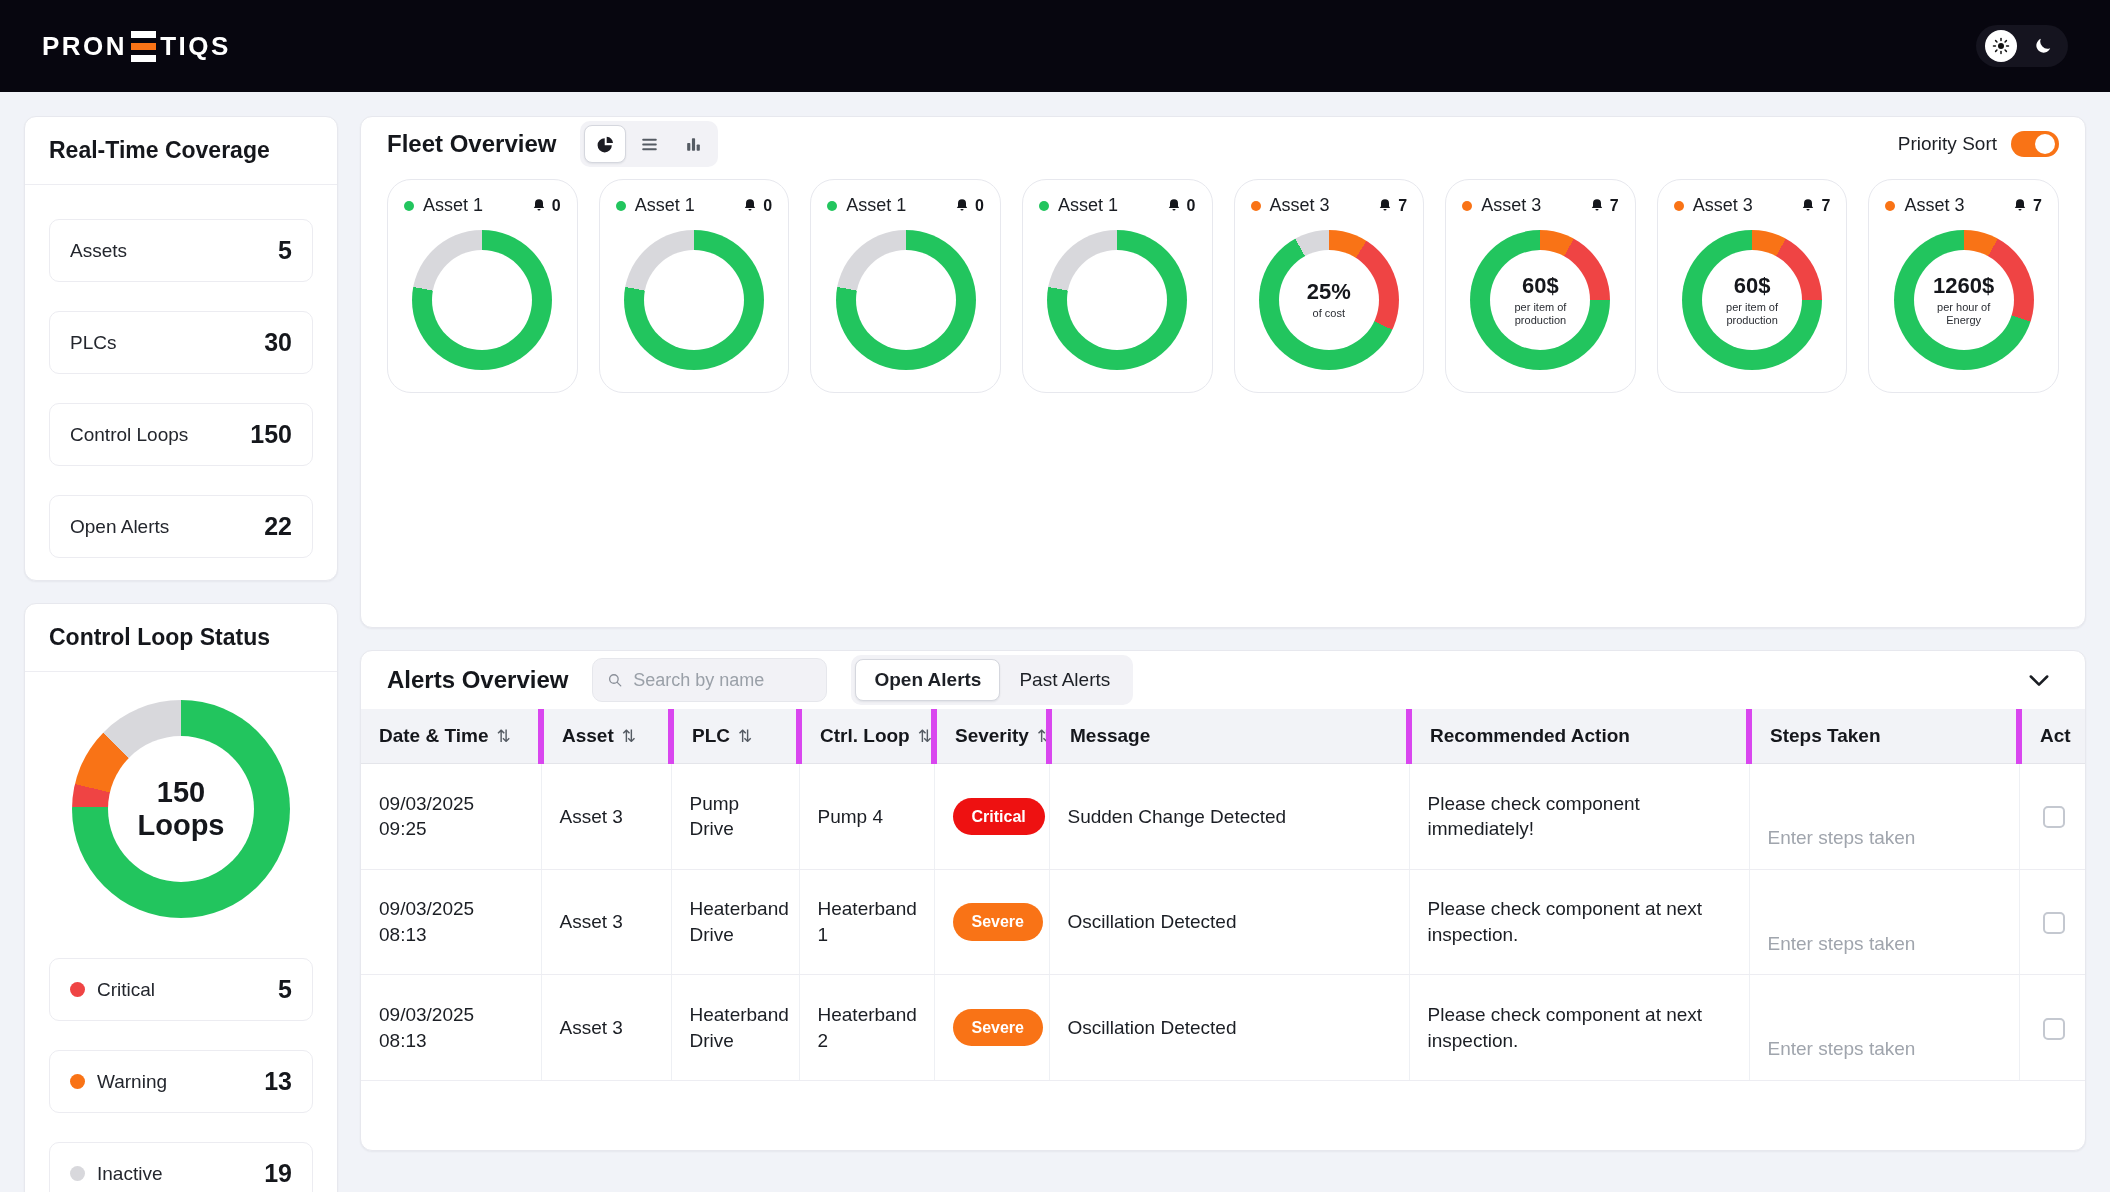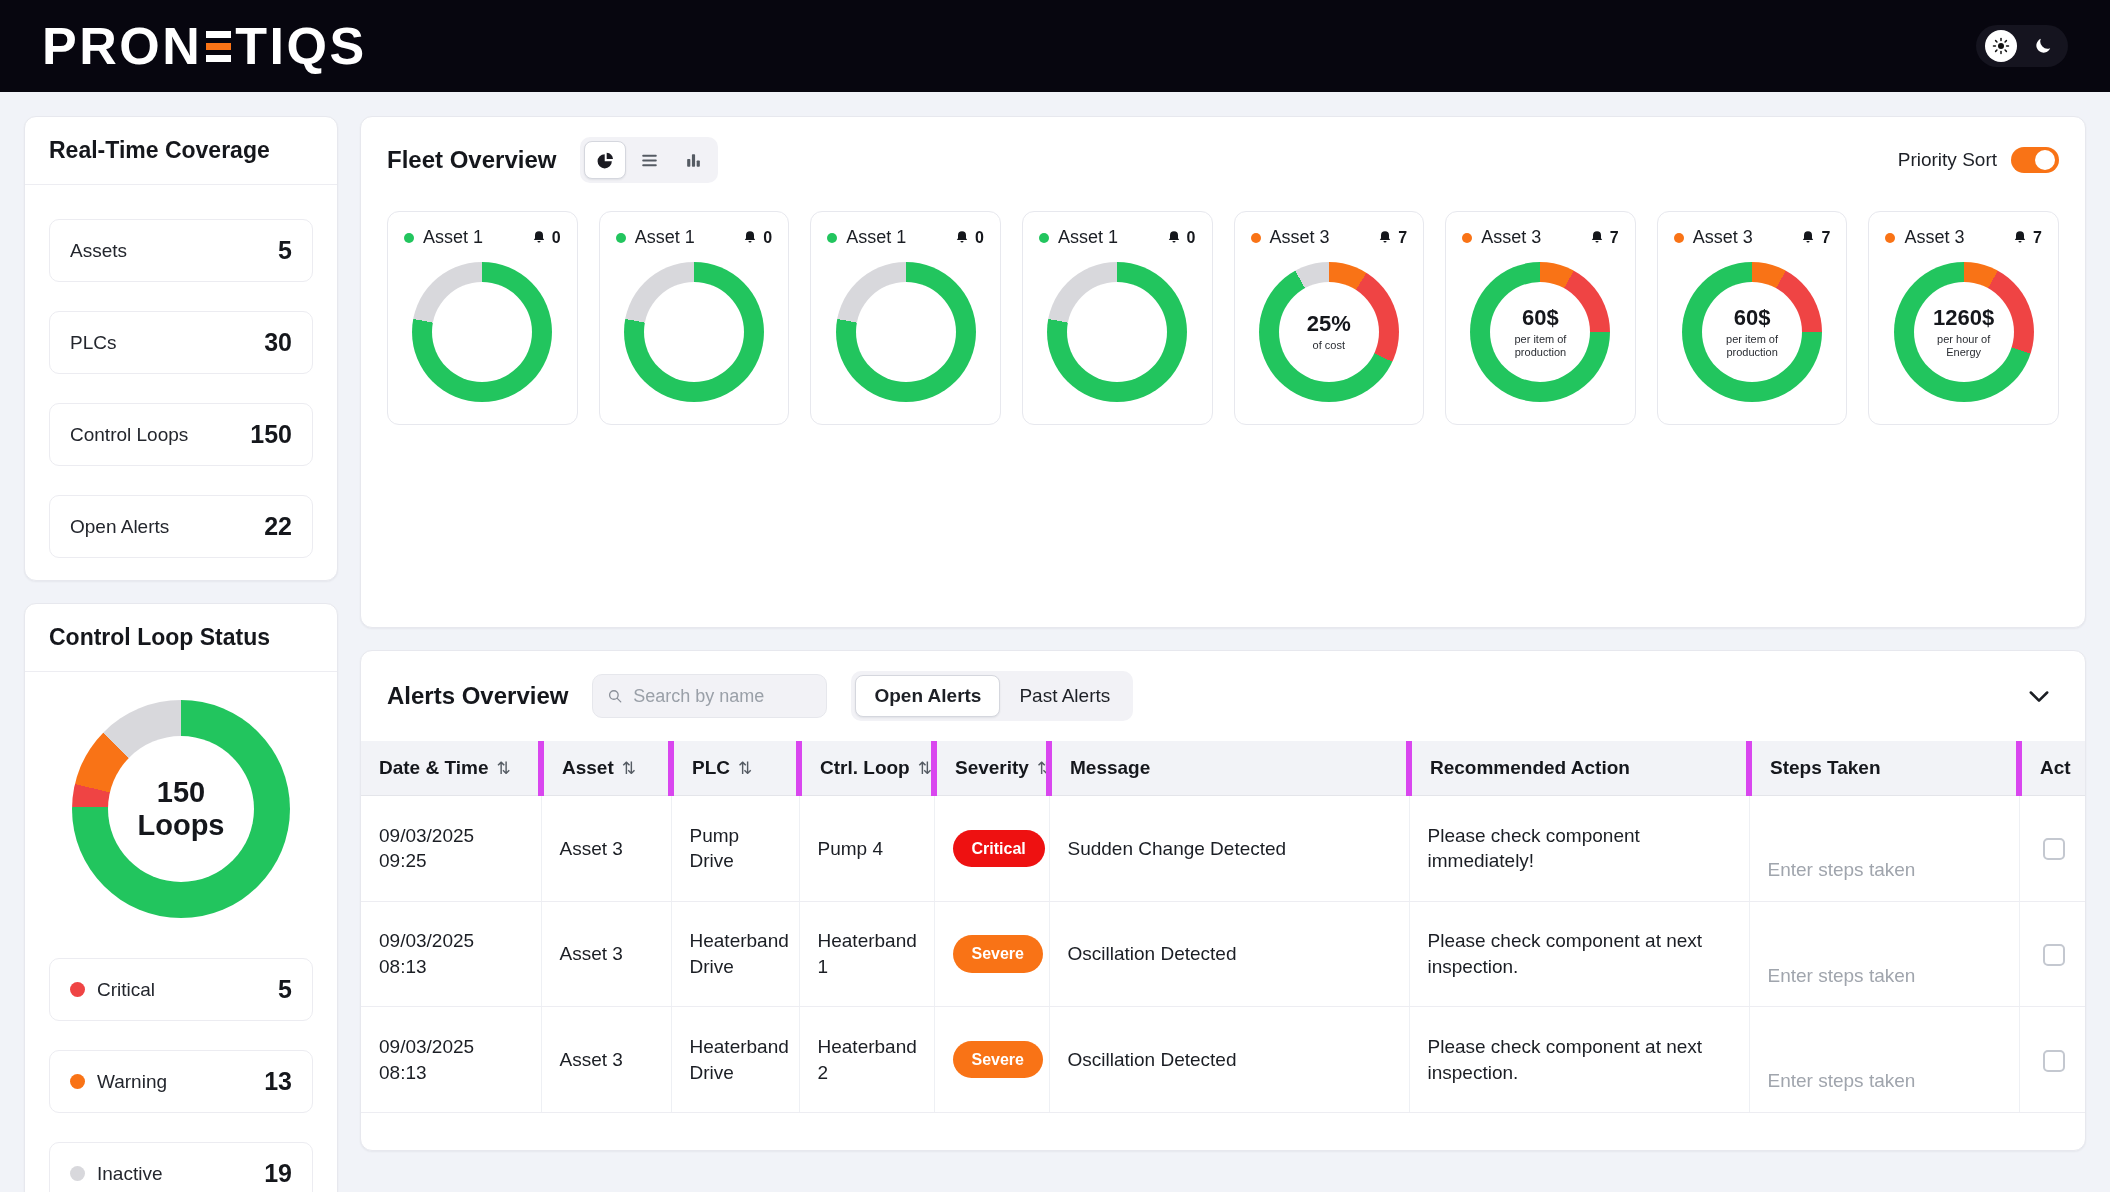--- a/index.html
+++ b/index.html
@@ -9,21 +9,21 @@
     background: #f1f3f8;
     color: #15171c;
     overflow: hidden;
   }
   
   .header {
     height: 92px; background: #07060f;
     display: flex; align-items: center; justify-content: space-between;
     padding: 0 42px;
   }
-  .logo { display: flex; align-items: center; color: #fff; font-size: 52px; font-weight: 800; letter-spacing: 2.5px; }
+  .logo { display: flex; align-items: flex-start; color: #fff; font-size: 26px; font-weight: 800; letter-spacing: 2.5px; }
   .logo-e { display: inline-flex; flex-direction: column; gap: 5px; margin: 0 4px; }
   .logo-e span { width: 25px; height: 7px; background: #fff; }
   .logo-e span.mid { background: #f97316; }
   .theme-toggle {
     display: flex; align-items: center; gap: 10px;
     background: #15141f; border-radius: 999px; padding: 5px 9px;
   }
   .theme-btn { width: 32px; height: 32px; border-radius: 50%; display: flex; align-items: center; justify-content: center; cursor: pointer; }
   .theme-btn.active { background: #ffffff; }
   
@@ -52,41 +52,41 @@
     display: flex; flex-direction: column; align-items: center; justify-content: center; text-align: center;
   }
   .big-donut { width: 218px; height: 218px; margin: 28px auto 24px; }
   .big-donut .hole { inset: 36px; }
   .big-donut .hole div { font-size: 29px; font-weight: 700; line-height: 1.15; }
   .fdonut { width: 140px; height: 140px; margin: 14px auto 4px; }
   .fdonut .hole { inset: 20px; }
   .hole-value { font-size: 22px; font-weight: 700; }
   .hole-sub { font-size: 11px; color: #2a2d33; max-width: 88px; line-height: 1.2; margin-top: 2px; }
   
-  .panel-head { display: flex; align-items: center; gap: 24px; padding: 20px 26px; }
+  .panel-head { display: flex; align-items: center; gap: 24px; padding: 4px 26px; }
   .panel-title { font-size: 24px; font-weight: 700; white-space: nowrap; }
   .searchbox {
     display: flex; align-items: center; gap: 10px;
     background: #f2f2f6; border: 1px solid #e6e7ec; border-radius: 10px;
     height: 44px; width: 235px; padding: 0 14px;
   }
   .searchbox input { border: none; outline: none; background: transparent; font-size: 18px; width: 100%; font-family: inherit; color: #333; }
   .searchbox input::placeholder { color: #9aa0a8; }
   .seg-group { display: flex; align-items: center; background: #f2f2f6; border-radius: 10px; padding: 4px; gap: 2px; }
   .seg-btn { width: 42px; height: 38px; border-radius: 8px; border: 1px solid transparent; background: transparent; display: flex; align-items: center; justify-content: center; cursor: pointer; }
   .seg-btn.active { background: #fff; border-color: #d5d7de; box-shadow: 0 1px 2px rgba(16,24,40,.08); }
   .spacer { flex: 1; }
   .priority { display: flex; align-items: center; gap: 14px; }
   .priority-label { font-size: 19px; color: #1d2026; }
   .switch { width: 48px; height: 26px; border-radius: 999px; background: #f97316; position: relative; cursor: pointer; }
   .switch::after { content: ""; position: absolute; right: 4px; top: 3px; width: 20px; height: 20px; border-radius: 50%; background: #fff; }
   
   .fleet-panel { height: 512px; }
   .fleet-cards { display: flex; gap: 21px; padding: 8px 26px 26px; }
-  .fcard { flex: 1; border: 1px solid #e7e8ee; border-radius: 12px; padding: 15px 16px 18px; background: #fff; cursor: pointer; }
+  .fcard { flex: 1; border: 1px solid #e7e8ee; border-radius: 24px; padding: 15px 16px 18px; background: #fff; cursor: pointer; }
   .fcard-top { display: flex; align-items: center; gap: 9px; }
   .fcard-top .dot { width: 10px; height: 10px; }
   .fcard-name { font-size: 18px; color: #1b1e24; }
   .fcard-alerts { margin-left: auto; display: flex; align-items: center; gap: 5px; font-size: 16px; font-weight: 600; }
   
   .alerts-panel { flex: 1; display: flex; flex-direction: column; overflow: hidden; }
   .tabs { display: flex; align-items: center; background: #f2f2f6; border-radius: 10px; padding: 4px; }
   .tab { font-size: 19px; padding: 9px 18px; border-radius: 8px; border: 1px solid transparent; background: transparent; cursor: pointer; white-space: nowrap; font-family: inherit; color: #1d2026; }
   .tab.active { background: #fff; border-color: #d5d7de; font-weight: 700; box-shadow: 0 1px 2px rgba(16,24,40,.08); }
   .chevron-btn { background: none; border: none; cursor: pointer; display: flex; align-items: center; padding: 6px; }

